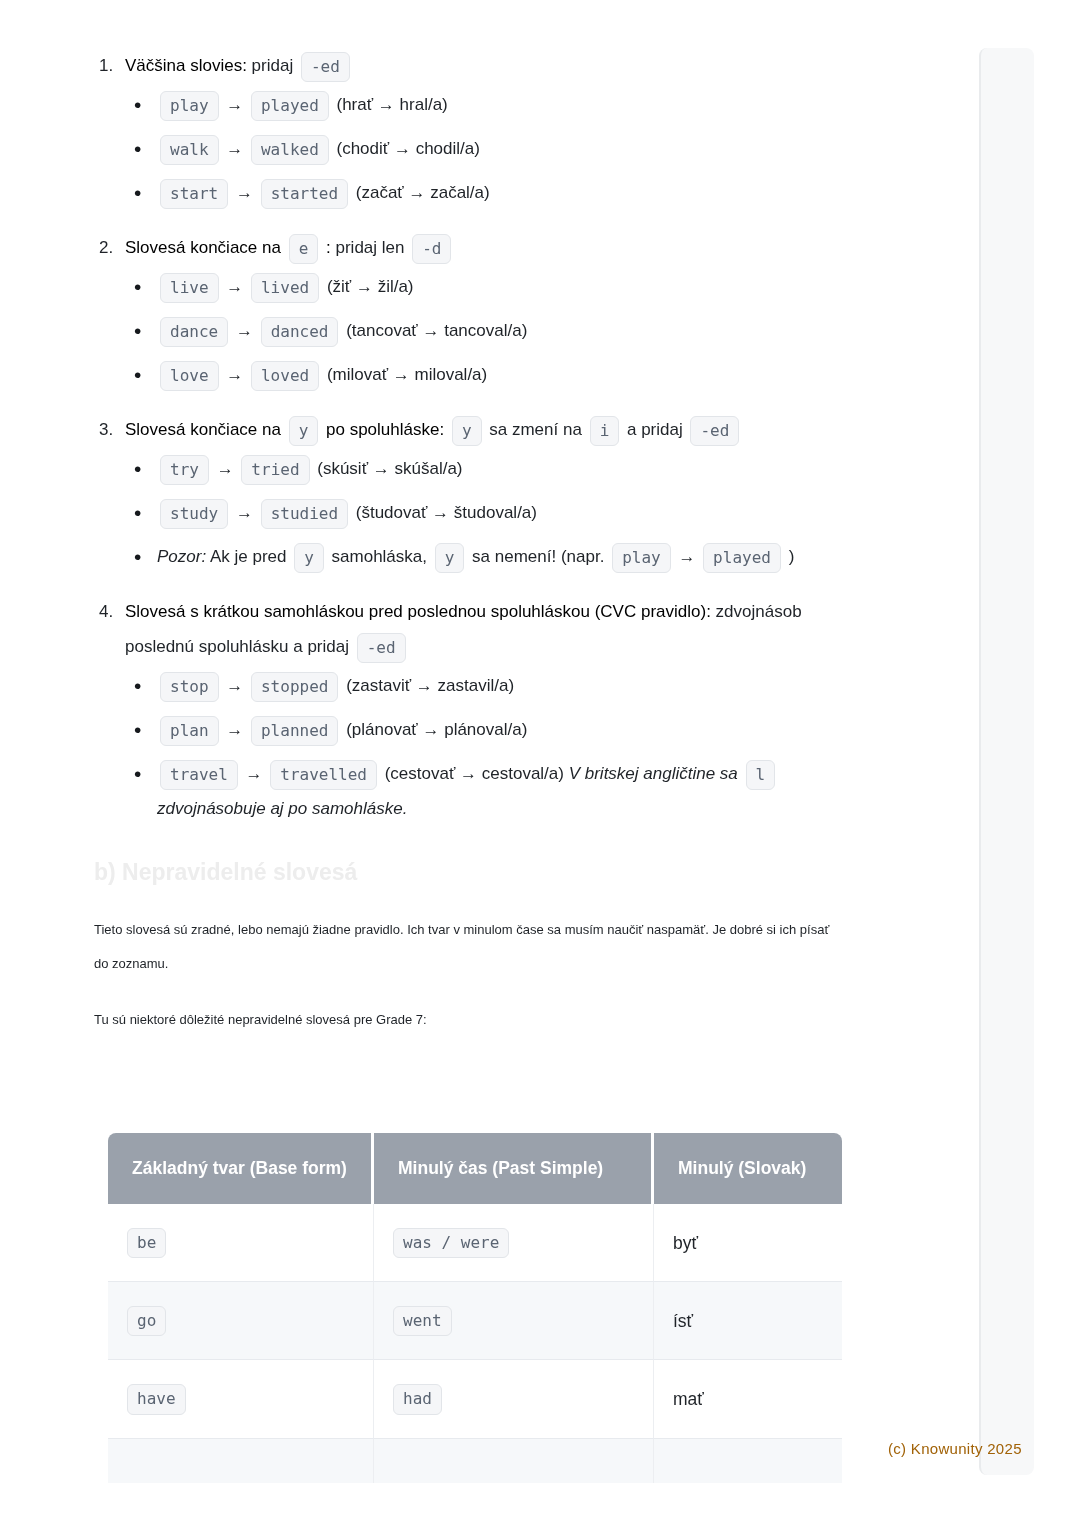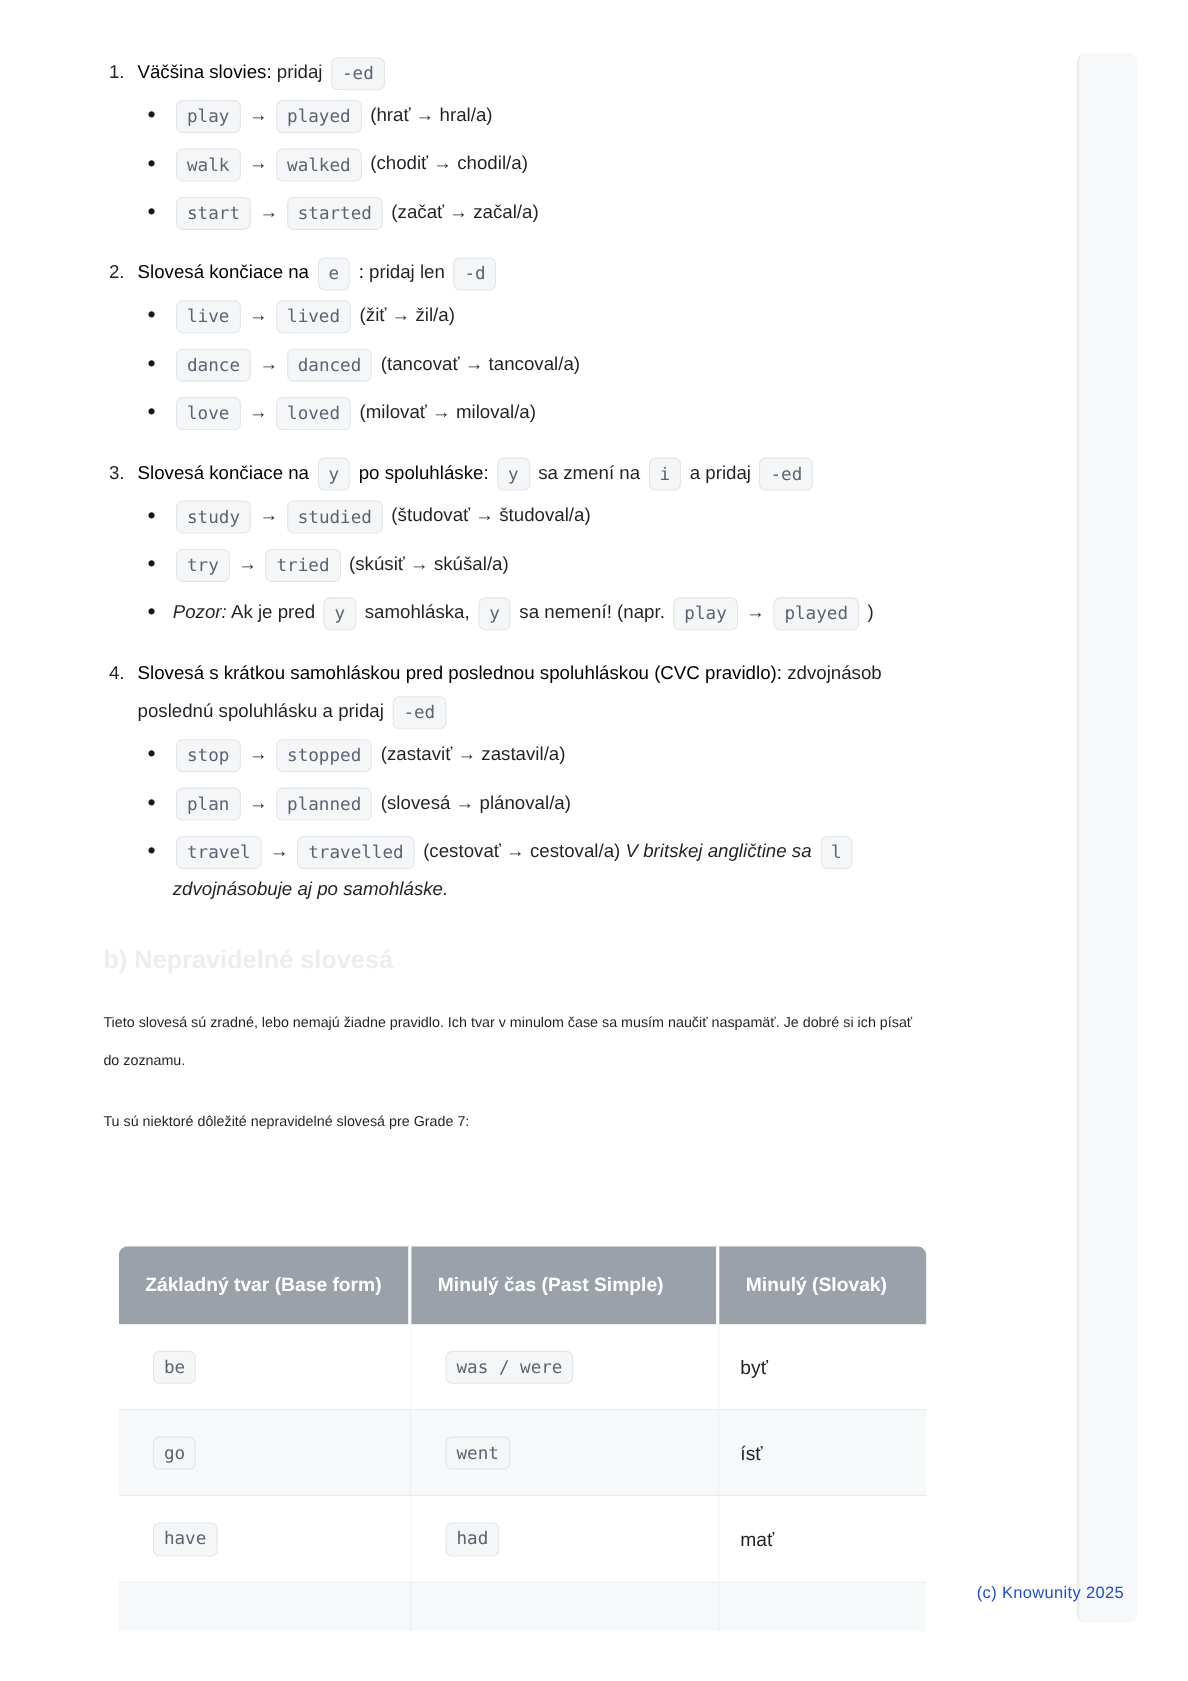--- a/index.html
+++ b/index.html
@@ -70,31 +70,31 @@
   table.verbs th:last-child{border-right:none;border-top-right-radius:8px;}
   table.verbs td{
     padding:23px 12px 23px 19px;
     font-size:17.5px;line-height:28px;color:#1f2328;
     border-bottom:1px solid #e7eaee;
     vertical-align:middle;
     background:#ffffff;
   }
   table.verbs td:nth-child(1),table.verbs td:nth-child(2){border-right:1px solid #eceef1;}
   table.verbs tr:nth-child(even) td{background:#f6f8fa;}
-  table.verbs td .chip{margin-left:12px;}
+  table.verbs td .chip{margin-left:0;}
   
   .next-page-edge{
     position:absolute;left:979px;top:48px;width:53px;height:1427px;
     background:#f7f8f9;
     border-left:2px solid #e9ebed;
     border-radius:8px;
   }
   .watermark{
     position:absolute;left:888px;top:1440px;
-    font-size:15px;color:#1d4ed8;letter-spacing:.3px;
+    font-size:15px;color:#a16207;letter-spacing:.3px;
   }
 </style>
 </head>
 <body>
 
 <div class="content">
   <div id="rules-root">
       <div class="rule">
         <span class="rule-num">1.</span>
         <div class="rule-body">
@@ -115,33 +115,33 @@
             <li class="example"><span class="chip">dance</span><span class="seg-text"> → </span><span class="chip">danced</span><span class="seg-text"> (tancovať → tancoval/a)</span></li>
             <li class="example"><span class="chip">love</span><span class="seg-text"> → </span><span class="chip">loved</span><span class="seg-text"> (milovať → miloval/a)</span></li>
           </ul>
         </div>
       </div>
       <div class="rule">
         <span class="rule-num">3.</span>
         <div class="rule-body">
           <div class="rule-header"><span class="seg-bold">Slovesá končiace na</span><span class="seg-text"> </span><span class="chip">y</span><span class="seg-bold"> po spoluhláske:</span><span class="seg-text"> </span><span class="chip">y</span><span class="seg-text"> sa zmení na </span><span class="chip">i</span><span class="seg-text"> a pridaj </span><span class="chip">-ed</span></div>
           <ul class="examples">
+            <li class="example"><span class="chip">try</span><span class="seg-text"> → </span><span class="chip">tried</span><span class="seg-text"> (skúsiť → skúšal/a)</span></li>
             <li class="example"><span class="chip">study</span><span class="seg-text"> → </span><span class="chip">studied</span><span class="seg-text"> (študovať → študoval/a)</span></li>
-            <li class="example"><span class="chip">try</span><span class="seg-text"> → </span><span class="chip">tried</span><span class="seg-text"> (skúsiť → skúšal/a)</span></li>
             <li class="example"><span class="seg-italic">Pozor:</span><span class="seg-text"> Ak je pred </span><span class="chip">y</span><span class="seg-text"> samohláska, </span><span class="chip">y</span><span class="seg-text"> sa nemení! (napr. </span><span class="chip">play</span><span class="seg-text"> → </span><span class="chip">played</span><span class="seg-text"> )</span></li>
           </ul>
         </div>
       </div>
       <div class="rule">
         <span class="rule-num">4.</span>
         <div class="rule-body">
           <div class="rule-header"><span class="seg-bold">Slovesá s krátkou samohláskou pred poslednou spoluhláskou (CVC pravidlo):</span><span class="seg-text"> zdvojnásob poslednú spoluhlásku a pridaj </span><span class="chip">-ed</span></div>
           <ul class="examples">
             <li class="example"><span class="chip">stop</span><span class="seg-text"> → </span><span class="chip">stopped</span><span class="seg-text"> (zastaviť → zastavil/a)</span></li>
-            <li class="example"><span class="chip">plan</span><span class="seg-text"> → </span><span class="chip">planned</span><span class="seg-text"> (slovesá → plánoval/a)</span></li>
+            <li class="example"><span class="chip">plan</span><span class="seg-text"> → </span><span class="chip">planned</span><span class="seg-text"> (plánovať → plánoval/a)</span></li>
             <li class="example"><span class="chip">travel</span><span class="seg-text"> → </span><span class="chip">travelled</span><span class="seg-text"> (cestovať → cestoval/a) </span><span class="seg-italic">V britskej angličtine sa </span><span class="chip">l</span><span class="seg-italic"> zdvojnásobuje aj po samohláske.</span></li>
           </ul>
         </div>
       </div>
     </div>
 
   <h2 class="section-heading">b) Nepravidelné slovesá</h2>
 
   <p class="para">Tieto slovesá sú zradné, lebo nemajú žiadne pravidlo. Ich tvar v minulom čase sa musím naučiť naspamäť. Je dobré si ich písať do zoznamu.</p>
 

